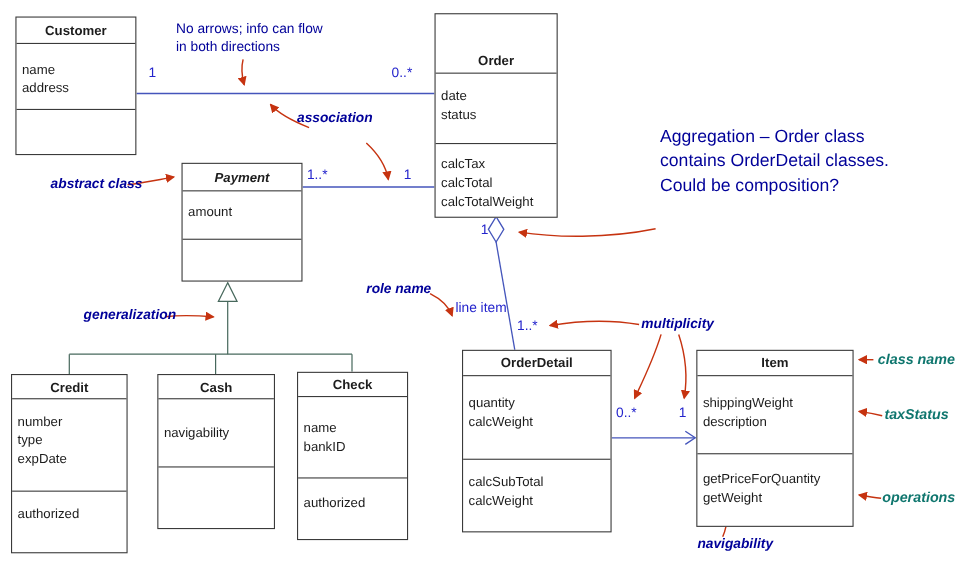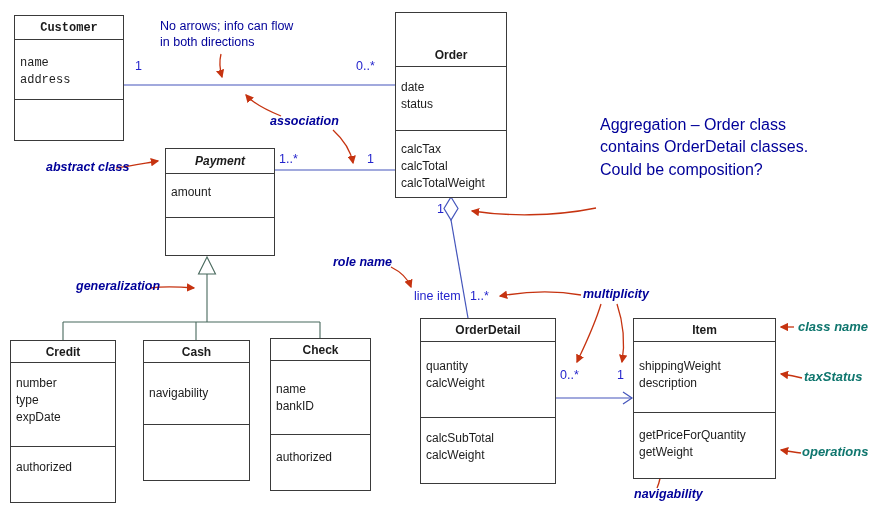--- a/index.html
+++ b/index.html
@@ -70,21 +70,21 @@
       <path d="M601,304 C594,327 584,347 577,362"></path>
       <path d="M617,304 C624,325 625,344 622,362"></path>
       <path d="M596,208 C552,217 504,216 472,211"></path>
       <path d="M657,488 C669,461 650,428 635,410"></path>
       <path d="M794,327 L781,327"></path>
       <path d="M802,378 C794,376 788,375 781,374"></path>
       <path d="M801,453 C793,452 787,451 781,450"></path>
     </g>
   </svg>
 
-  <div class="cls" style="left:14px;top:15px;width:110px;height:126px;font-family:Liberation Mono, monospace;">
+  <div class="cls" style="left:14px;top:15px;width:110px;height:126px;">
     <div class="t" style="height:23px;">Customer</div>
     <div class="s" style="height:60px;padding-top:15px;">
       <div class="m">name</div>
       <div class="m">address</div>
     </div>
     <div class="s last"></div>
   </div>
 
   <div class="cls" style="left:395px;top:12px;width:112px;height:186px;">
     <div class="t" style="height:23px;margin-top:30px;">Order</div>
@@ -163,24 +163,24 @@
   </div>
 
   <div class="lbl mult" style="left:135px;top:59px;">1</div>
   <div class="lbl mult" style="left:356px;top:59px;">0..*</div>
   <div class="lbl mult" style="left:279px;top:152px;">1..*</div>
   <div class="lbl mult" style="left:367px;top:152px;">1</div>
   <div class="lbl mult" style="left:437px;top:202px;">1</div>
   <div class="lbl mult" style="left:470px;top:289px;">1..*</div>
   <div class="lbl mult" style="left:560px;top:368px;">0..*</div>
   <div class="lbl mult" style="left:617px;top:368px;">1</div>
-  <div class="lbl mult" style="left:395px;top:289px;padding-left:19px;">line item</div>
+  <div class="lbl mult" style="left:395px;top:273px;padding-left:19px;">line item</div>
 
   <div class="note-small" style="left:160px;top:18px;">No arrows; info can flow in both directions</div>
-  <div class="lbl ann" style="left:270px;top:114px;">association</div>
+  <div class="lbl ann" style="left:270px;top:100px;">association</div>
   <div class="lbl ann" style="left:46px;top:160px;">abstract class</div>
   <div class="lbl ann" style="left:76px;top:279px;">generalization</div>
   <div class="lbl ann" style="left:333px;top:255px;">role name</div>
   <div class="lbl ann" style="left:583px;top:287px;">multiplicity</div>
   <div class="note-big" style="left:600px;top:114px;">Aggregation – Order class contains OrderDetail classes.  Could be composition?</div>
   <div class="lbl ann" style="left:634px;top:487px;">navigability</div>
   <div class="lbl maroon" style="left:798px;top:319px;">class name</div>
   <div class="lbl maroon" style="left:804px;top:369px;">taxStatus</div>
   <div class="lbl maroon" style="left:802px;top:444px;">operations</div>
 

